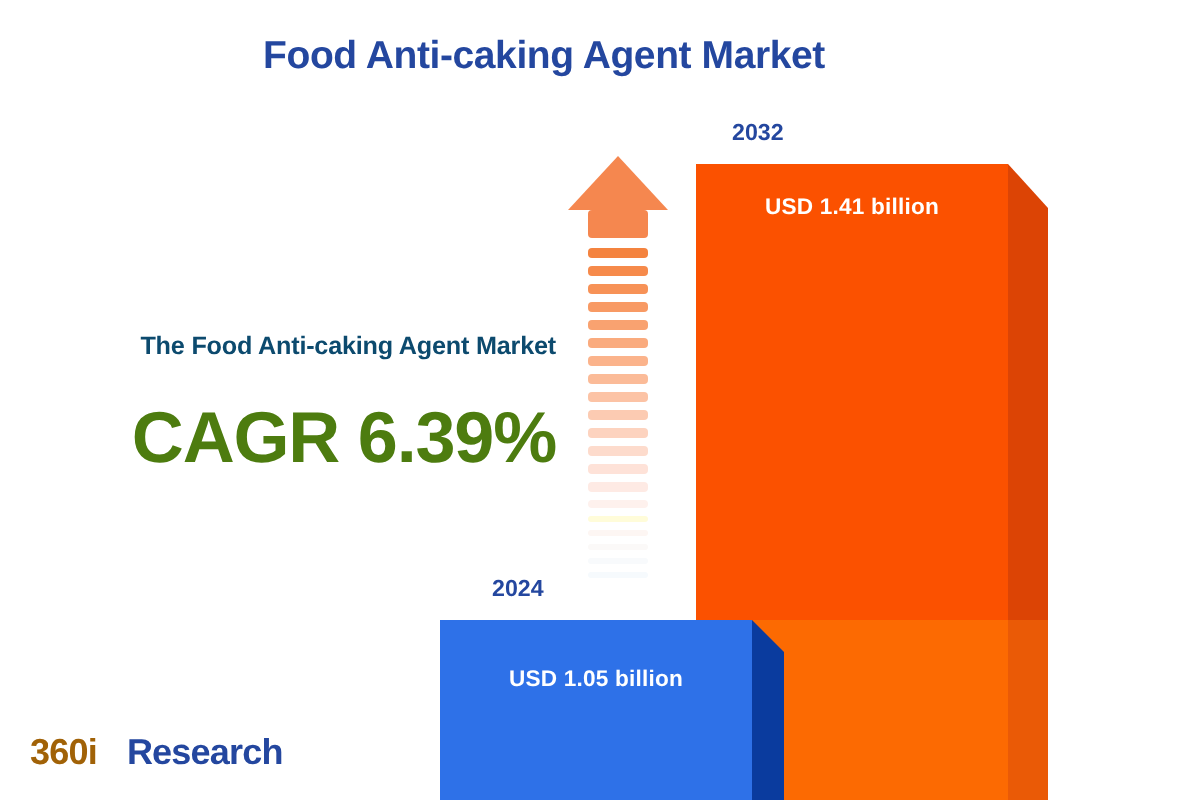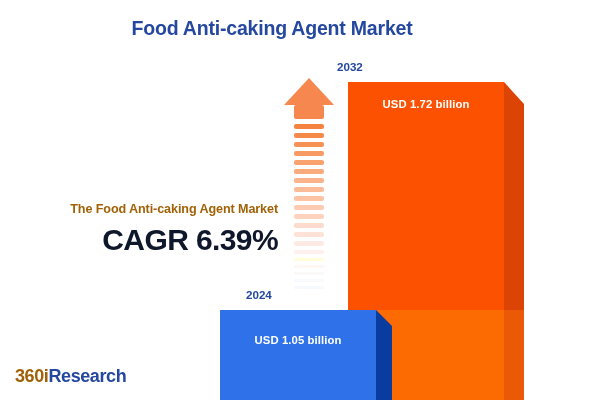--- a/index.html
+++ b/index.html
@@ -37,30 +37,29 @@
   #statement-block {
     position: absolute;
     left: 14px;
     top: 165px;
     width: 264px;
     text-align: right;
   }
   .statement-line {
     font-size: 12.6px;
     font-weight: bold;
-    color: #a16207;
+    color: #0c4a6e;
     line-height: 17px;
     letter-spacing: -0.1px;
-    margin-top: 36px;
   }
   #cagr-value {
-    margin-top: 5px;
-    font-size: 30px;
-    font-weight: bold;
-    color: #0f172a;
+    margin-top: 20px;
+    font-size: 36px;
+    font-weight: bold;
+    color: #4d7c0f;
     letter-spacing: -0.6px;
     line-height: 34px;
   }
 
   
   #growth-arrow {
     position: absolute;
     left: 283px;
     top: 76px;
     width: 52px;
@@ -114,21 +113,21 @@
     left: 0; top: 16px;
     width: 156px;
     text-align: center;
     font-size: 11.3px;
     font-weight: bold;
     color: #ffffff;
     letter-spacing: 0.1px;
   }
   #label-2032 {
     position: absolute;
-    left: 337px;
+    left: 366px;
     top: 60px;
     font-size: 11.6px;
     font-weight: bold;
     color: #24479f;
   }
 
   
   #bar-2024 {
     left: 220px;
     top: 310px;
@@ -174,21 +173,21 @@
   
   #brand-logo {
     position: absolute;
     left: 15px;
     top: 366px;
     font-size: 18px;
     font-weight: bold;
     letter-spacing: -0.4px;
   }
   #brand-logo-mark { color: #a16207; }
-  #brand-logo-name { color: #24479f; }
+  #brand-logo-name { color: #24479f; padding-left: 15px; }
 </style>
 </head>
 <body>
 
 <div id="infographic">
 
   <div id="chart-title">Food Anti-caking Agent Market</div>
 
   <div id="statement-block">
     <div class="statement-line">The Food Anti-caking Agent Market</div>
@@ -227,21 +226,21 @@
     </svg>
   </div>
 
   <div id="label-2032">2032</div>
 
   <div class="bar-group" id="bar-2032">
     <div id="bar-2032-front-upper"></div>
     <div id="bar-2032-front-lower"></div>
     <div id="bar-2032-side-upper"></div>
     <div id="bar-2032-side-lower"></div>
-    <div id="bar-2032-value">USD 1.72 billion</div>
+    <div id="bar-2032-value">USD 1.41 billion</div>
   </div>
 
   <div id="label-2024">2024</div>
 
   <div class="bar-group" id="bar-2024">
     <div id="bar-2024-front"></div>
     <div id="bar-2024-side"></div>
     <div id="bar-2024-value">USD 1.05 billion</div>
   </div>
 

